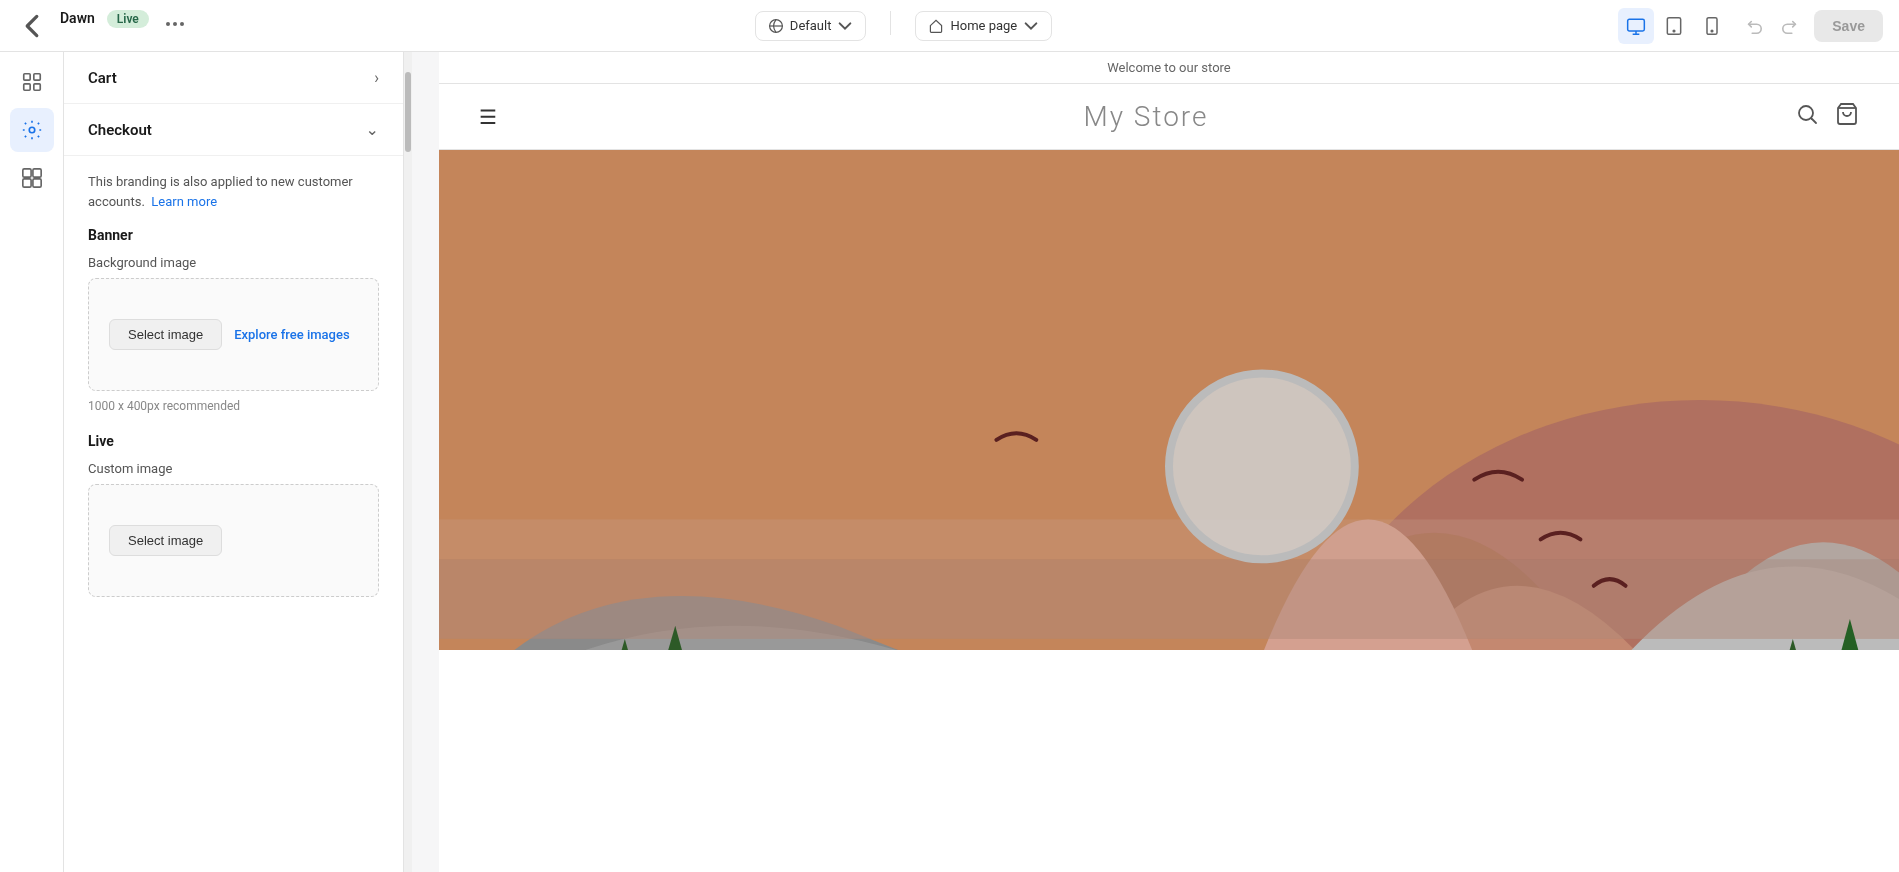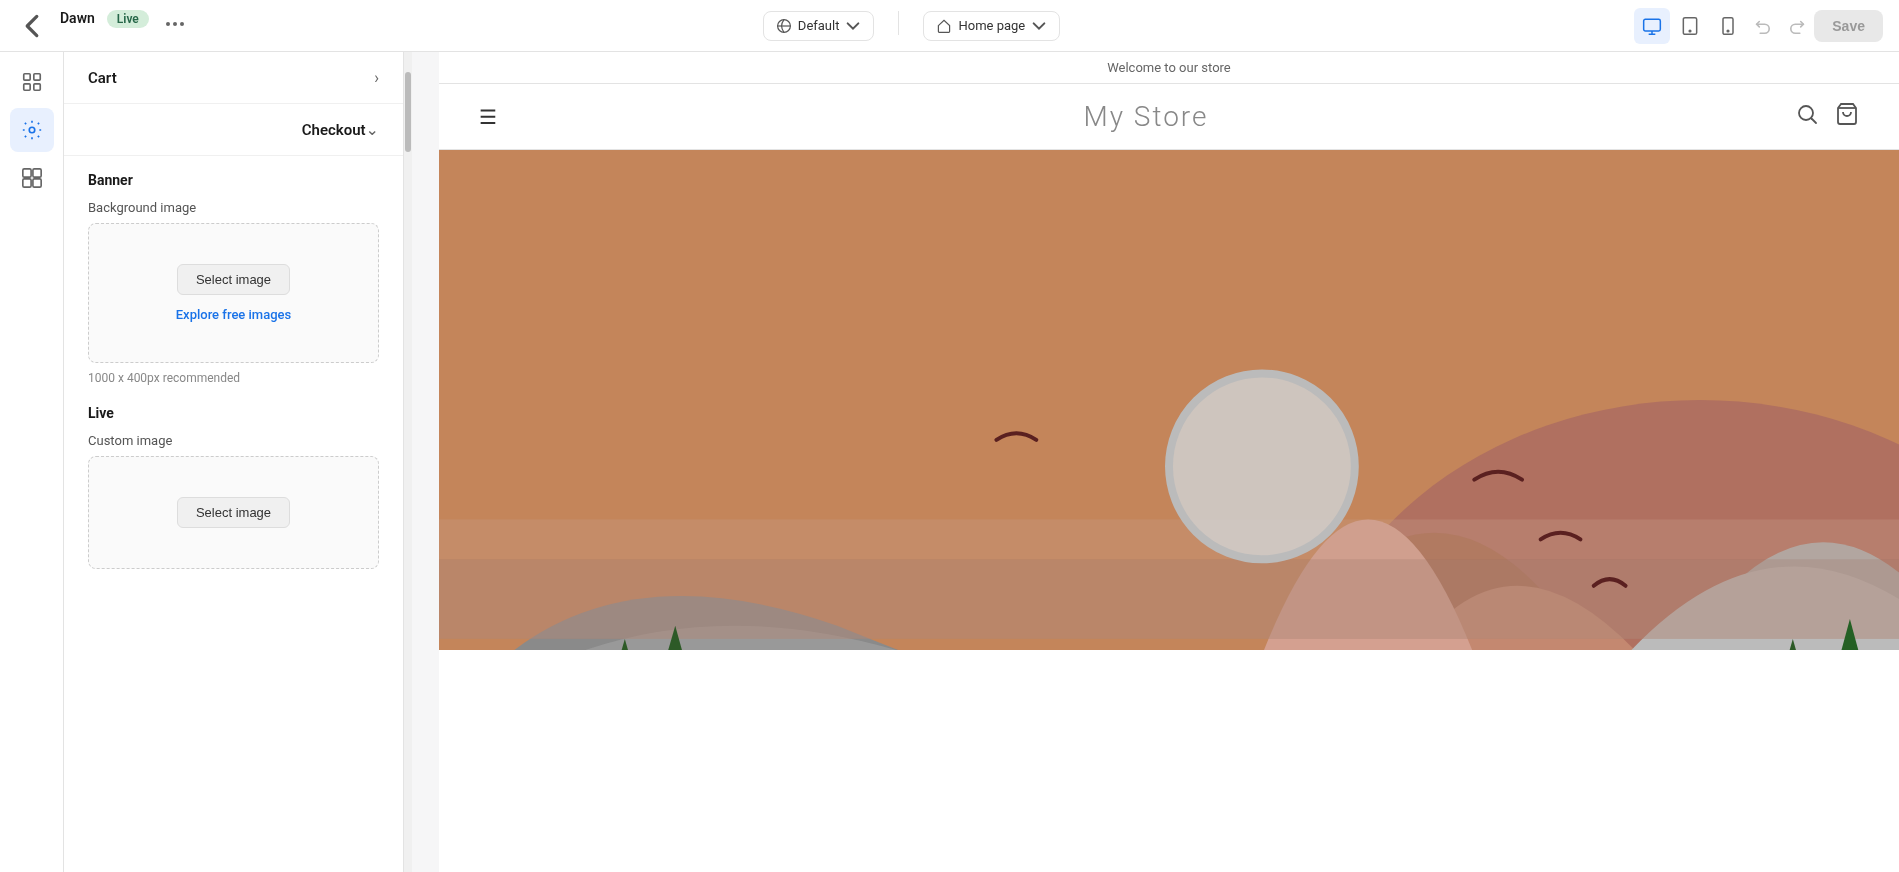--- a/index.html
+++ b/index.html
@@ -6,21 +6,21 @@
     body { font-family: -apple-system, BlinkMacSystemFont, 'Segoe UI', Roboto, sans-serif; background: #f6f6f7; overflow: hidden; }
 
     
     .topbar {
       display: flex; align-items: center; justify-content: space-between;
       height: 52px; background: #fff; border-bottom: 1px solid #e3e3e3;
       padding: 0 16px; position: fixed; top: 0; left: 0; right: 0; z-index: 100;
     }
     .topbar-left { display: flex; align-items: flex-start; gap: 12px; }
     .topbar-center { display: flex; gap: 24px; }
-    .topbar-right { display: flex; align-items: center; }
+    .topbar-right { display: flex; align-items: center; gap: 8px; }
 
     .back-btn { width: 32px; height: 32px; display: flex; align-items: center; justify-content: center; cursor: pointer; border-radius: 6px; }
 
     .store-name { font-size: 14px; font-weight: 600; color: #1a1a1a; }
     .live-badge { background: #d4edda; color: #276749; font-size: 12px; font-weight: 600; padding: 2px 10px; border-radius: 20px; }
     .more-btn { width: 28px; height: 28px; display: flex; align-items: center; justify-content: center; cursor: pointer; border-radius: 6px; color: #666; font-size: 18px; letter-spacing: 1px; }
 
     .nav-pill { display: flex; align-items: center; gap: 6px; padding: 6px 12px; border-radius: 8px; cursor: pointer; border: 1px solid #e3e3e3; background: #fff; font-size: 13px; color: #333; }
     .nav-pill svg { width: 16px; height: 16px; }
     .nav-separator { width: 1px; height: 24px; background: #e3e3e3; }
@@ -76,32 +76,32 @@
     .section-item {
       display: flex; align-items: center; justify-content: space-between;
       padding: 16px 24px; cursor: pointer; border-bottom: 1px solid #f0f0f0;
     }
     .section-label { font-size: 15px; font-weight: 600; color: #1a1a1a; }
     .chevron { color: #666; font-size: 16px; }
 
     
     .checkout-section { padding-bottom: 16px; }
     .checkout-header {
-      display: flex; align-items: center; justify-content: flex-end;
+      display: flex; align-items: center; justify-content: space-between;
       padding: 16px 24px; border-bottom: 1px solid #f0f0f0; cursor: pointer;
     }
     .checkout-body { padding: 16px 24px; }
     .checkout-desc { font-size: 13px; color: #555; line-height: 1.5; margin-bottom: 16px; }
     .learn-more { color: #1a73e8; text-decoration: none; font-size: 13px; }
 
     .subsection-title { font-size: 14px; font-weight: 700; color: #1a1a1a; margin-bottom: 12px; }
     .field-label { font-size: 13px; color: #555; margin-bottom: 8px; }
     .image-upload-box {
       border: 1.5px dashed #ccc; border-radius: 8px; padding: 40px 20px;
-      display: flex; flex-direction: column; align-items: center; gap: 12px;
+      display: flex; flex-direction: row; align-items: center; gap: 12px;
       background: #fafafa; margin-bottom: 8px;
     }
     .select-image-btn {
       padding: 7px 18px; background: #f0f0f0; border: 1px solid #ddd;
       border-radius: 6px; font-size: 13px; font-weight: 500; cursor: pointer;
       color: #333;
     }
     .explore-link { color: #1a73e8; font-size: 13px; text-decoration: none; cursor: pointer; font-weight: 500; }
     .image-hint { font-size: 12px; color: #888; margin-bottom: 20px; }
 
@@ -241,20 +241,24 @@
         <span class="section-label">Cart</span>
         <span class="chevron">›</span>
       </div>
 
       <div class="checkout-section">
         <div class="checkout-header">
           <span class="section-label">Checkout</span>
           <span class="chevron">⌄</span>
         </div>
         <div class="checkout-body">
+          <p class="checkout-desc">
+            <span>This branding is also applied to new customer accounts.</span>
+            &nbsp;<a class="learn-more">Learn more</a>
+          </p>
 
           <div class="subsection-title">Banner</div>
 
           <div class="field-label">Background image</div>
 
           <div class="image-upload-box">
             <button class="select-image-btn">Select image</button>
             <a class="explore-link">Explore free images</a>
           </div>
 

